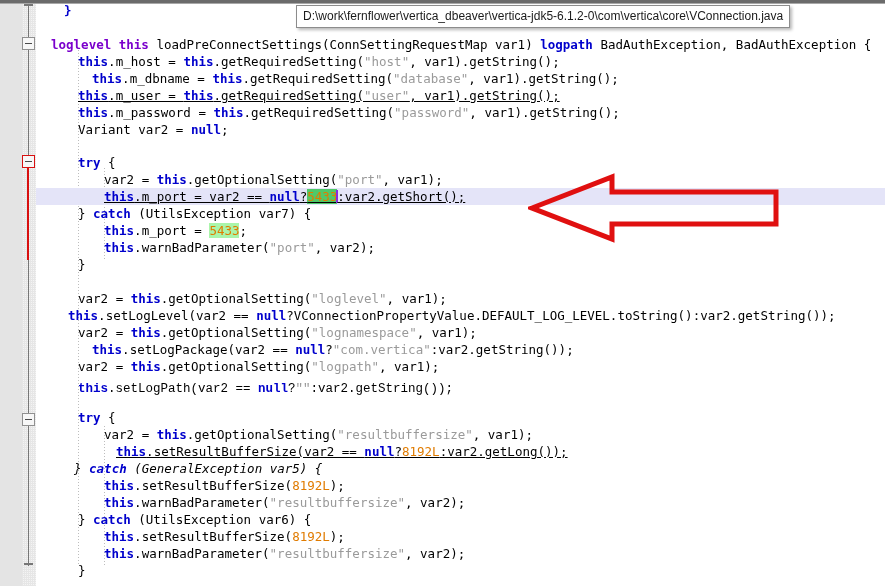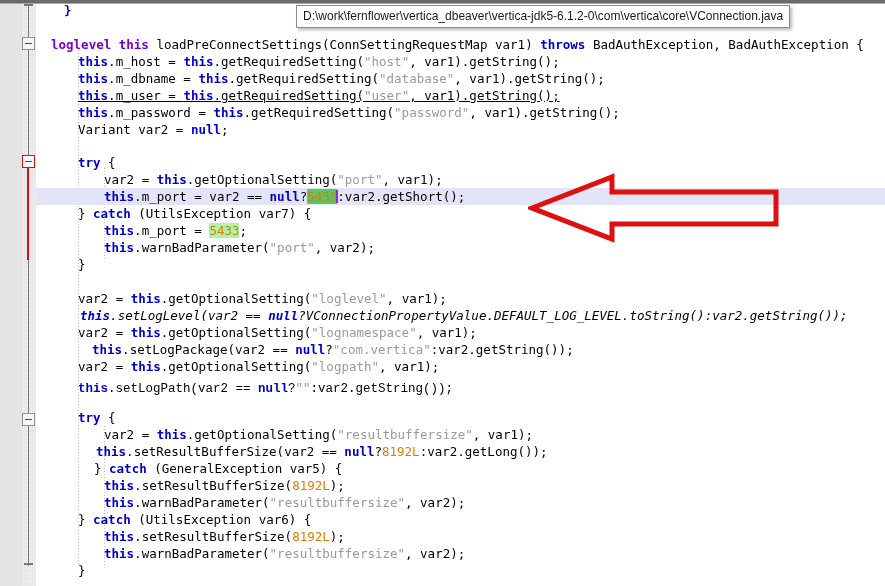--- a/index.html
+++ b/index.html
@@ -207,43 +207,43 @@
   <div id="layer-guides">
       <div class="indent-guide" style="left: 78px; top: 50px; height: 516px;"></div>
       <div class="indent-guide" style="left: 104px; top: 168px; height: 92px;"></div>
       <div class="indent-guide" style="left: 104px; top: 426px; height: 140px;"></div>
     </div>
   <div id="layer-hl">
       <div class="line-highlight" style="top: 188px;"></div>
     </div>
   <div id="layer-code">
       <div class="code-line" style="left: 64px; top: 2px;"><span class="kw2">}</span></div>
-      <div class="code-line" style="left: 51px; top: 36px;"><span class="kw">loglevel </span><span class="kw">this </span><span class="plain">loadPreConnectSettings(ConnSettingRequestMap var1) </span><span class="kw2">throws </span><span class="plain">BadAuthException, BadAuthException {</span></div>
+      <div class="code-line" style="left: 51px; top: 36px;"><span class="kw">loglevel </span><span class="kw">this </span><span class="plain">loadPreConnectSettings(ConnSettingRequestMap var1) </span><span class="kw2">logpath </span><span class="plain">BadAuthException, BadAuthException {</span></div>
       <div class="code-line" style="left: 78px; top: 53px;"><span class="kw2">this</span><span class="plain">.m_host = </span><span class="kw2">this</span><span class="plain">.getRequiredSetting(</span><span class="str">"host"</span><span class="plain">, var1).getString();</span></div>
-      <div class="code-line" style="left: 78px; top: 70px;"><span class="kw2">this</span><span class="plain">.m_dbname = </span><span class="kw2">this</span><span class="plain">.getRequiredSetting(</span><span class="str">"database"</span><span class="plain">, var1).getString();</span></div>
+      <div class="code-line" style="left: 92px; top: 70px;"><span class="kw2">this</span><span class="plain">.m_dbname = </span><span class="kw2">this</span><span class="plain">.getRequiredSetting(</span><span class="str">"database"</span><span class="plain">, var1).getString();</span></div>
       <div class="code-line" style="left: 78px; top: 87px; text-decoration: underline;"><span class="kw2">this</span><span class="plain">.m_user = </span><span class="kw2">this</span><span class="plain">.getRequiredSetting(</span><span class="str">"user"</span><span class="plain">, var1).getString();</span></div>
       <div class="code-line" style="left: 78px; top: 104px;"><span class="kw2">this</span><span class="plain">.m_password = </span><span class="kw2">this</span><span class="plain">.getRequiredSetting(</span><span class="str">"password"</span><span class="plain">, var1).getString();</span></div>
       <div class="code-line" style="left: 78px; top: 121px;"><span class="plain">Variant var2 = </span><span class="kw2">null</span><span class="plain">;</span></div>
       <div class="code-line" style="left: 78px; top: 154px;"><span class="kw2">try</span><span class="plain"> {</span></div>
       <div class="code-line" style="left: 104px; top: 171px;"><span class="plain">var2 = </span><span class="kw2">this</span><span class="plain">.getOptionalSetting(</span><span class="str">"port"</span><span class="plain">, var1);</span></div>
-      <div class="code-line" style="left: 104px; top: 188px;"><span class="kw2">this</span><span class="plain">.m_port = var2 == </span><span class="kw2">null</span><span class="plain">?</span><span class="sel-hl">5433</span><span class="caret"></span><span class="plain">:var2.getShort();</span></div>
+      <div class="code-line" style="left: 104px; top: 188px; text-decoration: underline;"><span class="kw2">this</span><span class="plain">.m_port = var2 == </span><span class="kw2">null</span><span class="plain">?</span><span class="sel-hl">5433</span><span class="caret"></span><span class="plain">:var2.getShort();</span></div>
       <div class="code-line" style="left: 78px; top: 205px;"><span class="plain">} </span><span class="kw2">catch</span><span class="plain"> (UtilsException var7) {</span></div>
       <div class="code-line" style="left: 104px; top: 222px;"><span class="kw2">this</span><span class="plain">.m_port = </span><span class="find-hl">5433</span><span class="plain">;</span></div>
       <div class="code-line" style="left: 104px; top: 239px;"><span class="kw2">this</span><span class="plain">.warnBadParameter(</span><span class="str">"port"</span><span class="plain">, var2);</span></div>
       <div class="code-line" style="left: 78px; top: 256px;"><span class="plain">}</span></div>
       <div class="code-line" style="left: 78px; top: 290px;"><span class="plain">var2 = </span><span class="kw2">this</span><span class="plain">.getOptionalSetting(</span><span class="str">"loglevel"</span><span class="plain">, var1);</span></div>
-      <div class="code-line" style="left: 80px; top: 307px; font-style: italic;"><span class="kw2">this</span><span class="plain">.setLogLevel(var2 == </span><span class="kw2">null</span><span class="plain">?VConnectionPropertyValue.DEFAULT_LOG_LEVEL.toString():var2.getString());</span></div>
+      <div class="code-line" style="left: 68px; top: 307px;"><span class="kw2">this</span><span class="plain">.setLogLevel(var2 == </span><span class="kw2">null</span><span class="plain">?VConnectionPropertyValue.DEFAULT_LOG_LEVEL.toString():var2.getString());</span></div>
       <div class="code-line" style="left: 78px; top: 324px;"><span class="plain">var2 = </span><span class="kw2">this</span><span class="plain">.getOptionalSetting(</span><span class="str">"lognamespace"</span><span class="plain">, var1);</span></div>
       <div class="code-line" style="left: 92px; top: 341px;"><span class="kw2">this</span><span class="plain">.setLogPackage(var2 == </span><span class="kw2">null</span><span class="plain">?</span><span class="str">"com.vertica"</span><span class="plain">:var2.getString());</span></div>
       <div class="code-line" style="left: 78px; top: 358px;"><span class="plain">var2 = </span><span class="kw2">this</span><span class="plain">.getOptionalSetting(</span><span class="str">"logpath"</span><span class="plain">, var1);</span></div>
       <div class="code-line" style="left: 78px; top: 381px; font-family: Liberation Mono, monospace;"><span class="kw2">this</span><span class="plain">.setLogPath(var2 == </span><span class="kw2">null</span><span class="plain">?</span><span class="str">""</span><span class="plain">:var2.getString());</span></div>
       <div class="code-line" style="left: 78px; top: 409px;"><span class="kw2">try</span><span class="plain"> {</span></div>
       <div class="code-line" style="left: 104px; top: 426px;"><span class="plain">var2 = </span><span class="kw2">this</span><span class="plain">.getOptionalSetting(</span><span class="str">"resultbuffersize"</span><span class="plain">, var1);</span></div>
-      <div class="code-line" style="left: 96px; top: 443px;"><span class="kw2">this</span><span class="plain">.setResultBufferSize(var2 == </span><span class="kw2">null</span><span class="plain">?</span><span class="num">8192L</span><span class="plain">:var2.getLong());</span></div>
-      <div class="code-line" style="left: 94px; top: 460px;"><span class="plain">} </span><span class="kw2">catch</span><span class="plain"> (GeneralException var5) {</span></div>
+      <div class="code-line" style="left: 116px; top: 443px; text-decoration: underline;"><span class="kw2">this</span><span class="plain">.setResultBufferSize(var2 == </span><span class="kw2">null</span><span class="plain">?</span><span class="num">8192L</span><span class="plain">:var2.getLong());</span></div>
+      <div class="code-line" style="left: 74px; top: 460px; font-style: italic;"><span class="plain">} </span><span class="kw2">catch</span><span class="plain"> (GeneralException var5) {</span></div>
       <div class="code-line" style="left: 104px; top: 477px;"><span class="kw2">this</span><span class="plain">.setResultBufferSize(</span><span class="num">8192L</span><span class="plain">);</span></div>
       <div class="code-line" style="left: 104px; top: 494px;"><span class="kw2">this</span><span class="plain">.warnBadParameter(</span><span class="str">"resultbuffersize"</span><span class="plain">, var2);</span></div>
       <div class="code-line" style="left: 78px; top: 511px;"><span class="plain">} </span><span class="kw2">catch</span><span class="plain"> (UtilsException var6) {</span></div>
       <div class="code-line" style="left: 104px; top: 528px;"><span class="kw2">this</span><span class="plain">.setResultBufferSize(</span><span class="num">8192L</span><span class="plain">);</span></div>
       <div class="code-line" style="left: 104px; top: 545px;"><span class="kw2">this</span><span class="plain">.warnBadParameter(</span><span class="str">"resultbuffersize"</span><span class="plain">, var2);</span></div>
       <div class="code-line" style="left: 78px; top: 562px;"><span class="plain">}</span></div>
     </div>
 
   <div class="tooltip" style="left:296px; top:5px;">
     <span>D:\work\fernflower\vertica_dbeaver\vertica-jdk5-6.1.2-0\com\vertica\core\VConnection.java</span>

